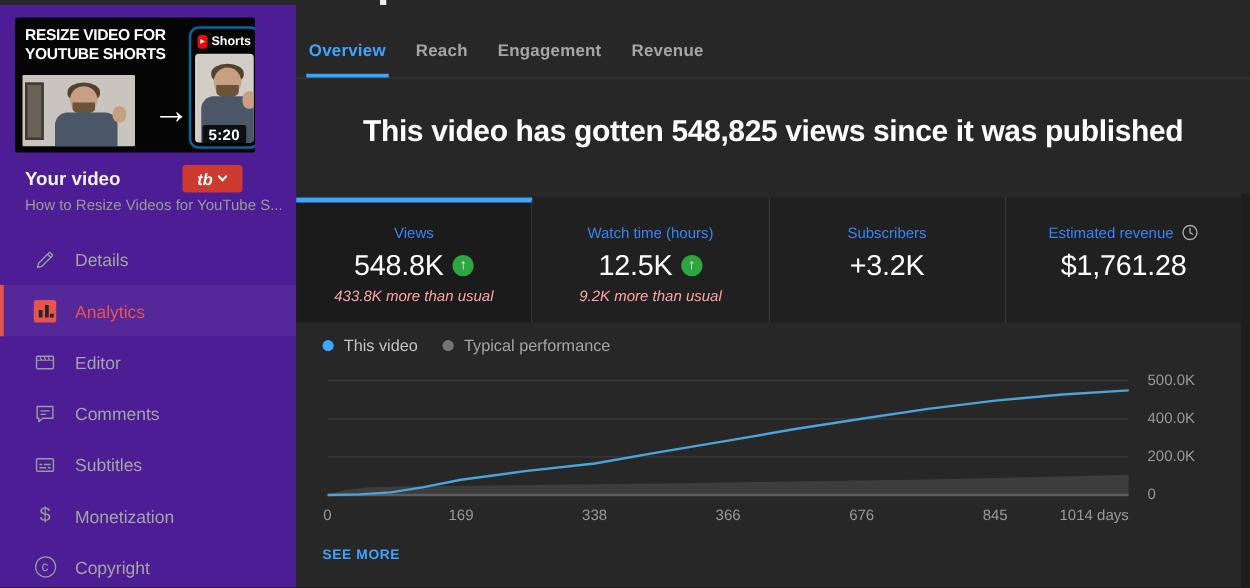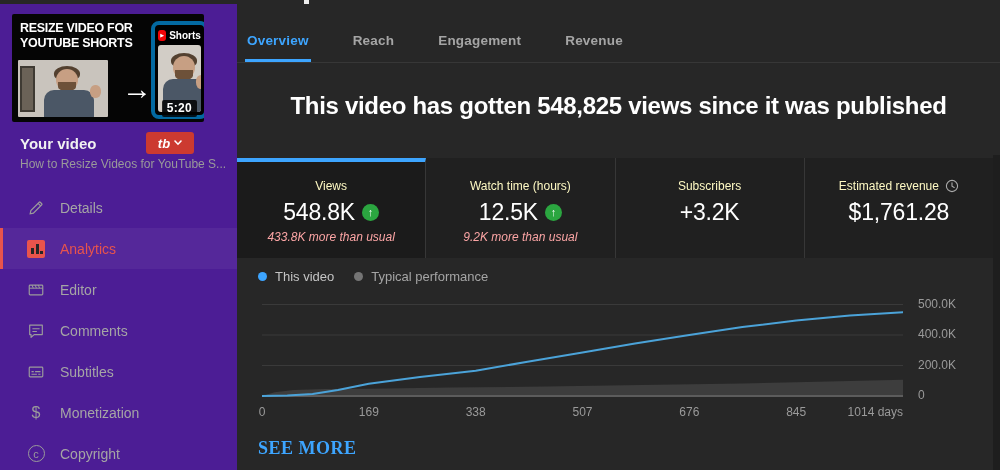--- a/index.html
+++ b/index.html
@@ -33,21 +33,21 @@
   .head { position:absolute; background:#c79f83; border-radius:50%; }
   .hair { position:absolute; background:#53402f; border-radius:50% 50% 40% 40%; }
   .beard { position:absolute; background:#6d5139; border-radius:0 0 45% 45%; }
   .body-torso { position:absolute; background:#4b5766; border-radius:10px 10px 0 0; }
   .thumb-fist { position:absolute; background:#c79f83; border-radius:45%; }
   .big-arrow {
     position:absolute; left:110px; top:58px; font-size:30px; font-weight:bold; color:#fff;
   }
   .phone {
     position:absolute; left:139px; top:7px; width:57px; height:98px;
-    background:#000; border:4px solid #0369a1; border-radius:8px; overflow:hidden;
+    background:#000; border:2px solid #0369a1; border-radius:8px; overflow:hidden;
   }
   .phone-top { position:absolute; left:0; top:0; right:0; height:20px; display:flex; align-items:center; justify-content:center; gap:3px; }
   .shorts-logo {
     width:8px; height:11px; background:#f40407; border-radius:3px;
     display:inline-flex; align-items:center; justify-content:center;
     color:#fff; font-size:5px; line-height:1;
   }
   .shorts-word { color:#fff; font-size:10px; font-weight:bold; }
   .phone-photo { position:absolute; left:3px; top:20px; right:3px; bottom:3px; background:#d2cdc6; border-radius:3px; overflow:hidden; }
   .duration-badge {
@@ -87,21 +87,21 @@
     width:17px; height:17px; border:1.5px solid #9b9b9b; border-radius:50%;
     display:flex; align-items:center; justify-content:center;
     font-size:11px; color:#9b9b9b;
   }
 
   
   #main { position:absolute; left:237px; top:0; width:763px; height:470px; background:#272727; }
   .scroll-remnant { position:absolute; left:67px; top:0; width:5px; height:4px; background:#ececec; }
   #tabbar {
     position:absolute; left:0; top:0; width:763px; height:63px;
-    display:flex; align-items:flex-end; padding-left:8px; gap:40px;
+    display:flex; align-items:flex-end; padding-left:8px; gap:20px;
     border-bottom:1px solid rgba(255,255,255,0.08);
   }
   .tab {
     padding:0 2px 11px; font-size:13.5px; font-weight:bold; color:#a5a5a5;
     cursor:pointer; border-bottom:3px solid transparent; letter-spacing:0.2px;
   }
   .tab.active { color:#3da5ff; border-bottom-color:#3da5ff; }
 
   #headline {
     position:absolute; left:0; top:92px; width:763px; text-align:center;
@@ -111,21 +111,21 @@
   #cards {
     position:absolute; left:0; top:158px; width:756px; height:100px;
     display:flex;
   }
   .card {
     flex:1; position:relative; background:#202020; cursor:pointer;
     border-right:1px solid #373737; text-align:center; padding-top:21px;
   }
   .card:last-child { border-right:none; }
   .card.selected { background:#1b1b1b; border-top:4px solid #3da5ff; padding-top:17px; }
-  .card-label { font-size:12px; color:#fef9c3; display:flex; align-items:center; justify-content:center; gap:6px; }
+  .card-label { font-size:12px; color:#3b82f6; display:flex; align-items:center; justify-content:center; gap:6px; }
   .card-value-row { margin-top:6px; display:flex; align-items:center; justify-content:center; gap:7px; }
   .card-value { font-size:23px; color:#fff; letter-spacing:-0.2px; }
   .up-badge {
     width:17px; height:17px; border-radius:50%; background:#2ba640;
     display:inline-flex; align-items:center; justify-content:center;
     color:#fff; font-size:11px; font-weight:bold; line-height:1;
   }
   .card-delta { margin-top:4px; font-size:12px; font-style:italic; color:#fca5a5; }
 
   #legend { position:absolute; left:21px; top:269px; display:flex; gap:20px; align-items:center; }
@@ -133,23 +133,23 @@
   .legend-dot { width:9px; height:9px; border-radius:50%; }
   .legend-label { font-size:13px; color:#c4c4c4; }
   .legend-item:nth-child(2) .legend-label { color:#a5a5a5; }
 
   #chart-region { position:absolute; left:0; top:0; width:763px; height:470px; pointer-events:none; }
   #views-chart-svg { position:absolute; left:25px; top:299px; }
   .ytick { position:absolute; left:681px; font-size:12px; color:#9a9a9a; }
   .xtick { position:absolute; top:405px; font-size:12px; color:#9a9a9a; white-space:nowrap; }
 
   #see-more {
-    position:absolute; left:21px; top:438px; font-size:18px; font-weight:bold;
+    position:absolute; left:21px; top:438px; font-size:11px; font-weight:bold;
     letter-spacing:0.5px; color:#3da5ff; cursor:pointer; background:none; border:none;
-    font-family:Liberation Serif, serif;
+    font-family:Liberation Sans, sans-serif;
   }
   .right-strip { position:absolute; right:0; top:155px; width:7px; height:315px; background:#1e1e1e; }
 </style>
 </head>
 <body>
 
 <div id="app">
 
   <div id="sidebar">
 
@@ -334,21 +334,21 @@
           <line x1="0" x2="641" y1="5.5" y2="5.5" stroke="#3a3a3a" stroke-width="1"></line>
           <polyline points="0.0,97.0 25.3,96.5 50.6,94.9 75.9,90.9 106.8,84.8 158.0,77.9 213.7,71.8 265.5,62.7 320.5,53.5 373.0,44.4 427.3,36.0 480.4,28.1 534.2,21.5 587.9,16.6 641.0,13.3" fill="none" stroke="#4ba3d9" stroke-width="2" stroke-linejoin="round" stroke-linecap="round"></polyline>
         </svg>
     <div class="ytick" style="top: 388px;">0</div>
         <div class="ytick" style="top: 357.5px;">200.0K</div>
         <div class="ytick" style="top: 327px;">400.0K</div>
         <div class="ytick" style="top: 296.5px;">500.0K</div>
         <div class="xtick" style="left: 25px; transform: translateX(-50%);">0</div>
         <div class="xtick" style="left: 131.833px; transform: translateX(-50%);">169</div>
         <div class="xtick" style="left: 238.667px; transform: translateX(-50%);">338</div>
-        <div class="xtick" style="left: 345.5px; transform: translateX(-50%);">507</div>
+        <div class="xtick" style="left: 345.5px; transform: translateX(-50%);">366</div>
         <div class="xtick" style="left: 452.333px; transform: translateX(-50%);">676</div>
         <div class="xtick" style="left: 559.167px; transform: translateX(-50%);">845</div>
         <div class="xtick" style="left: 666px; transform: translateX(-100%);">1014 days</div>
       </div>
 
     <button id="see-more">SEE MORE</button>
     <div class="right-strip"></div>
   </div>
 </div>
 

